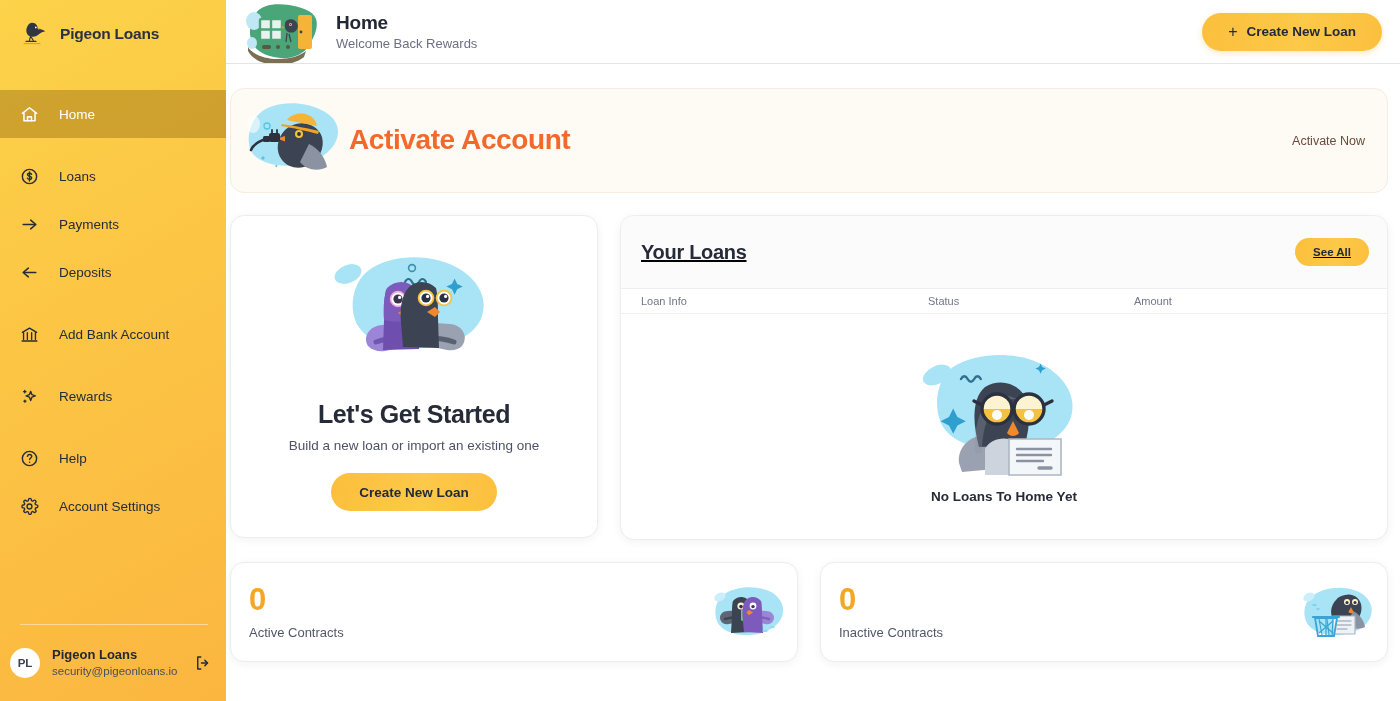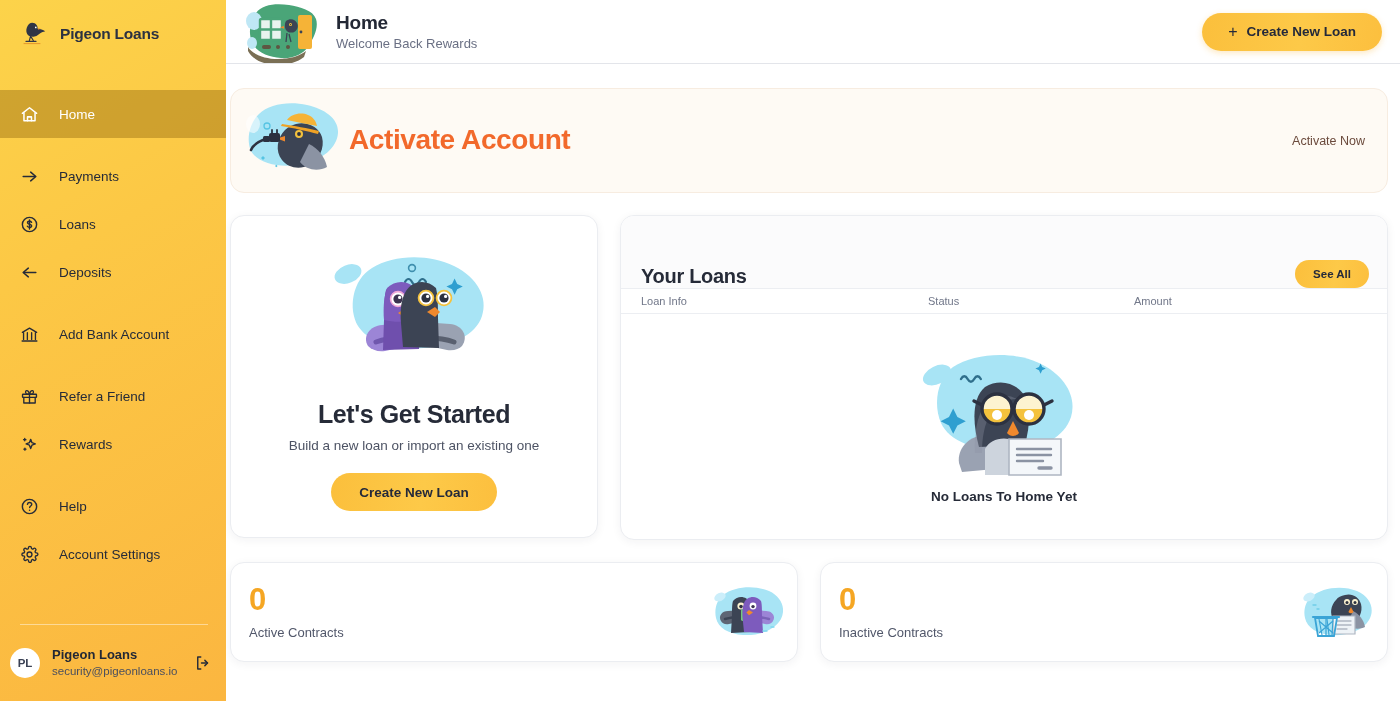--- a/index.html
+++ b/index.html
@@ -157,23 +157,24 @@
     background: #fff;
     border: 1px solid #ebedf1;
     border-radius: 14px;
     box-shadow: 0 2px 10px rgba(30,40,60,0.055);
     overflow: hidden;
     height: 325px;
     display: flex; flex-direction: column;
   }
   .loans-head {
     height: 72px; flex: 0 0 72px;
-    display: flex; align-items: flex-end; justify-content: space-between;
+    display: flex; align-items: center; justify-content: space-between;
     padding: 0 18px 0 20px;
     background: #fbfbfc;
+    text-decoration: underline;
   }
   .loans-title { font-size: 20px; font-weight: bold; color: #262b38; letter-spacing: -0.3px; }
   .btn-seeall {
     background: linear-gradient(100deg, #fbbf3c 0%, #fdc948 55%, #fcbf3e 100%);
     border: none; border-radius: 999px;
     height: 28px; padding: 0 18px;
     font-size: 11.5px; font-weight: bold; color: #24293a;
     cursor: pointer; font-family: inherit;
   }
   .loans-thead {
@@ -241,67 +242,57 @@
           <path d="M3 10.5L12 3.5l9 7"></path>
             <path d="M5 10v10h14V10"></path>
             <path d="M9.5 20v-5h5v5"></path>
         </svg>
         <span>Home</span>
       </a>
 
       <div class="nav-gap-lg"></div>
 
       <a class="nav-item">
-        <svg class="ico" viewBox="0 0 24 24" fill="none" stroke="#262b38" stroke-width="1.9" stroke-linecap="round" stroke-linejoin="round">
-          <path d="M4 12h15"></path>
-            <path d="M13.5 6.5L20 12l-6.5 5.5"></path>
-        </svg>
-        <span>Payments</span>
-      </a>
-
-      <a class="nav-item">
         <svg class="ico" viewBox="0 0 24 24" fill="none" stroke="#262b38" stroke-width="1.8" stroke-linecap="round" stroke-linejoin="round">
           <circle cx="12" cy="12" r="9"></circle>
             <path d="M14.6 9.2c-.5-.9-1.5-1.4-2.6-1.4-1.4 0-2.5.8-2.5 1.9 0 2.6 5.2 1.3 5.2 3.9 0 1.2-1.2 2-2.7 2-1.2 0-2.2-.5-2.7-1.4"></path>
             <path d="M12 6.2v11.6"></path>
         </svg>
         <span>Loans</span>
       </a>
 
       <a class="nav-item">
         <svg class="ico" viewBox="0 0 24 24" fill="none" stroke="#262b38" stroke-width="1.9" stroke-linecap="round" stroke-linejoin="round">
+          <path d="M4 12h15"></path>
+            <path d="M13.5 6.5L20 12l-6.5 5.5"></path>
+        </svg>
+        <span>Payments</span>
+      </a>
+
+      <a class="nav-item">
+        <svg class="ico" viewBox="0 0 24 24" fill="none" stroke="#262b38" stroke-width="1.9" stroke-linecap="round" stroke-linejoin="round">
           <path d="M20 12H5"></path>
             <path d="M10.5 6.5L4 12l6.5 5.5"></path>
         </svg>
         <span>Deposits</span>
       </a>
 
       <div class="nav-gap-md"></div>
 
       <a class="nav-item">
         <svg class="ico" viewBox="0 0 24 24" fill="none" stroke="#262b38" stroke-width="1.7" stroke-linecap="round" stroke-linejoin="round">
           <path d="M3 9.3L12 4l9 5.3"></path>
             <path d="M4.5 9.8v8.4M9.3 9.8v8.4M14.7 9.8v8.4M19.5 9.8v8.4"></path>
             <path d="M2.7 20.2h18.6"></path>
         </svg>
         <span>Add Bank Account</span>
       </a>
 
       <div class="nav-gap-md"></div>
 
-      <a class="nav-item">
-        <svg class="ico" viewBox="0 0 24 24" fill="none" stroke="#262b38" stroke-width="1.7" stroke-linecap="round" stroke-linejoin="round">
-          <rect x="3.2" y="9.2" width="17.6" height="4" rx="0.6"></rect>
-            <path d="M4.8 13.2v7h14.4v-7"></path>
-            <path d="M12 9.2v11"></path>
-          <path d="M12 9.2S10.8 4 8.2 4.6C6.4 5 6.6 8 9 9.2h3z"></path>
-            <path d="M12 9.2S13.2 4 15.8 4.6C17.6 5 17.4 8 15 9.2h-3z"></path>
-        </svg>
-        <span>Refer a Friend</span>
-      </a>
 
       <a class="nav-item">
         <svg class="ico" viewBox="0 0 24 24" fill="none" stroke="#262b38" stroke-width="1.7" stroke-linecap="round" stroke-linejoin="round">
           <path d="M13.5 5.5l1.6 4.2 4.2 1.6-4.2 1.6-1.6 4.2-1.6-4.2-4.2-1.6 4.2-1.6z"></path>
           <path d="M6 4.4v3M4.5 5.9h3"></path>
             <path d="M6.2 16.6v2.6M4.9 17.9h2.6"></path>
         </svg>
         <span>Rewards</span>
       </a>
 

